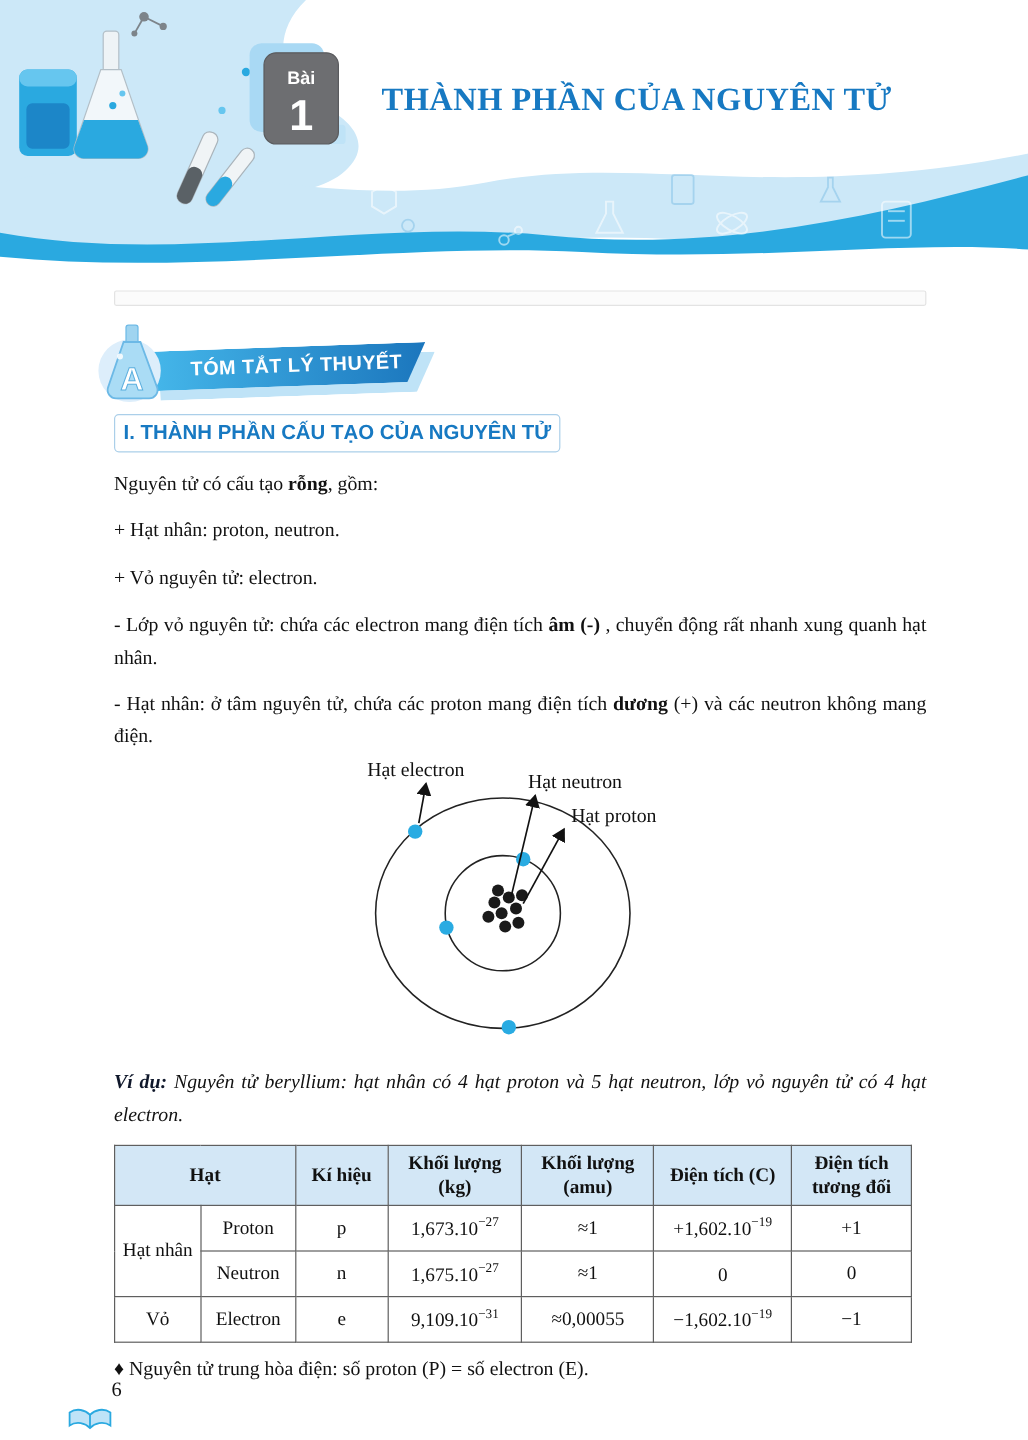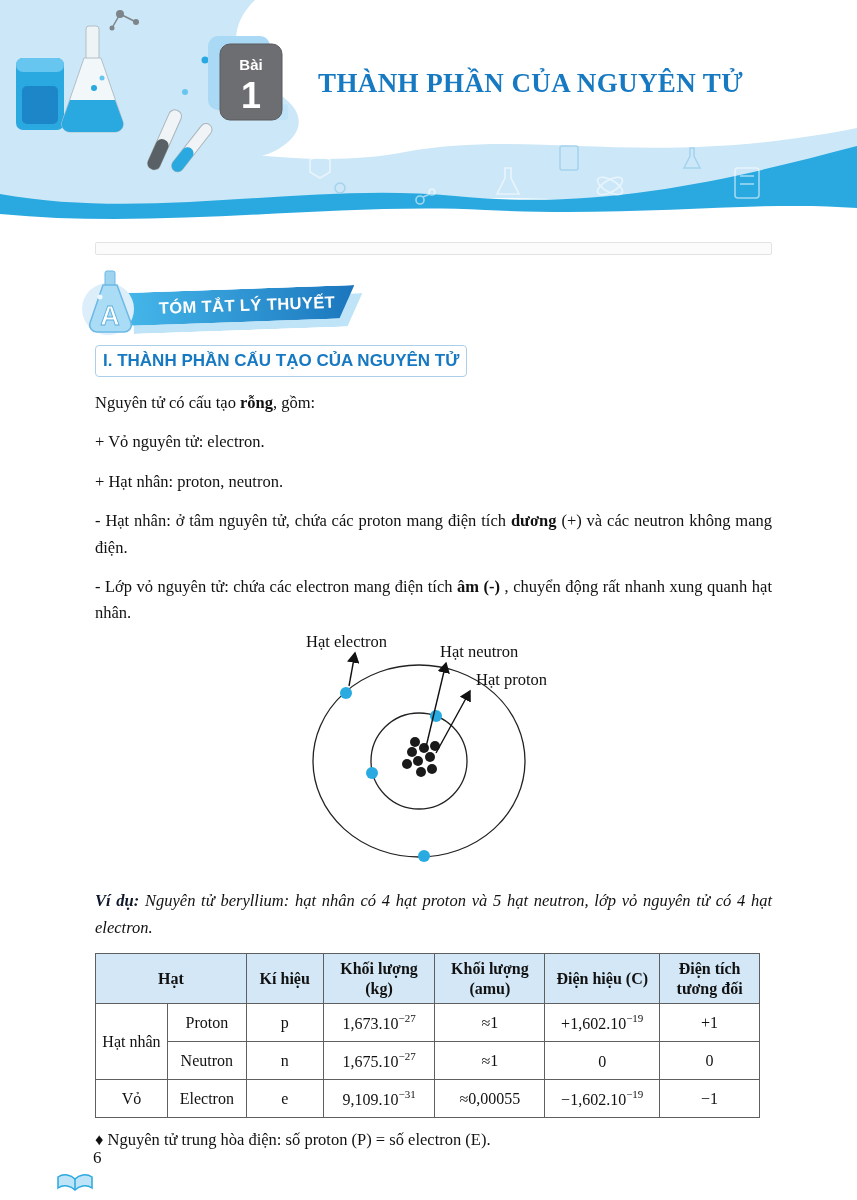--- a/index.html
+++ b/index.html
@@ -145,27 +145,27 @@
       <div class="ribbon-shadow"></div>
       <div class="ribbon">TÓM TẮT LÝ THUYẾT</div>
     </div>
 
     <div>
       <span class="part-heading">I. THÀNH PHẦN CẤU TẠO CỦA NGUYÊN TỬ</span>
     </div>
 
     <p class="para"><span>Nguyên tử có cấu tạo </span><b>rỗng</b><span>, gồm:</span></p>
 
+    <p class="para">+ Hạt nhân: proton, neutron.</p>
+
     <p class="para">+ Vỏ nguyên tử: electron.</p>
 
-    <p class="para">+ Hạt nhân: proton, neutron.</p>
+    <p class="para"><span>- Lớp vỏ nguyên tử: chứa các electron mang điện tích </span><b>âm (-)</b><span> , chuyển động rất nhanh xung quanh hạt nhân.</span></p>
 
     <p class="para"><span>- Hạt nhân: ở tâm nguyên tử, chứa các proton mang điện tích </span><b>dương</b><span> (+) và các neutron không mang điện.</span></p>
-
-    <p class="para"><span>- Lớp vỏ nguyên tử: chứa các electron mang điện tích </span><b>âm (-)</b><span> , chuyển động rất nhanh xung quanh hạt nhân.</span></p>
 
     <figure class="diagram-fig">
       <svg width="520" height="244" viewBox="0 0 520 244">
         <defs>
           <marker id="ah" markerWidth="9" markerHeight="9" refX="7" refY="4.5" orient="auto">
             <path d="M0,0 L8,4.5 L0,9 Z" fill="#111"></path>
           </marker>
         </defs>
 
         <ellipse cx="245" cy="132" rx="106" ry="96" fill="none" stroke="#222" stroke-width="1.3"></ellipse>
@@ -213,21 +213,21 @@
         <col style="width:110px">
           <col style="width:115px">
           <col style="width:100px">
       </colgroup>
       <thead>
         <tr>
           <th colspan="2">Hạt</th>
           <th>Kí hiệu</th>
           <th>Khối lượng (kg)</th>
           <th>Khối lượng (amu)</th>
-          <th>Điện hiệu (C)</th>
+          <th>Điện tích (C)</th>
           <th>Điện tích tương đối</th>
         </tr>
       </thead>
       <tbody>
         <tr>
           <td rowspan="2">Hạt nhân</td>
           <td>Proton</td>
           <td>p</td>
           <td><span>1,673.10</span><sup>−27</sup></td>
           <td>≈1</td>

